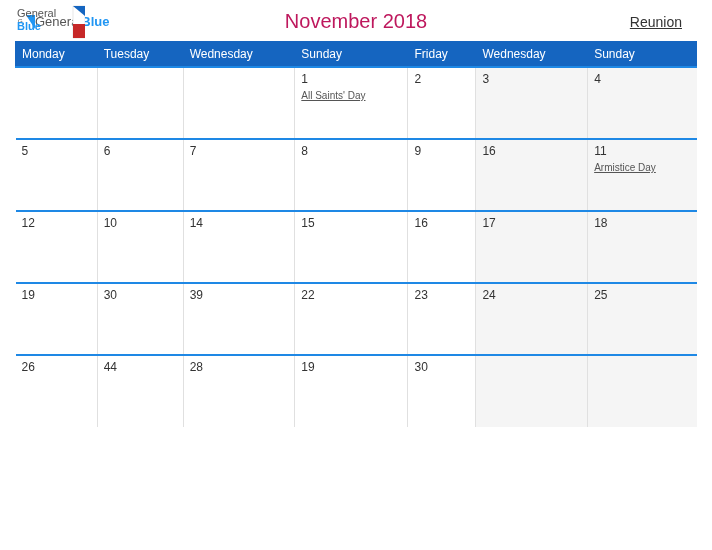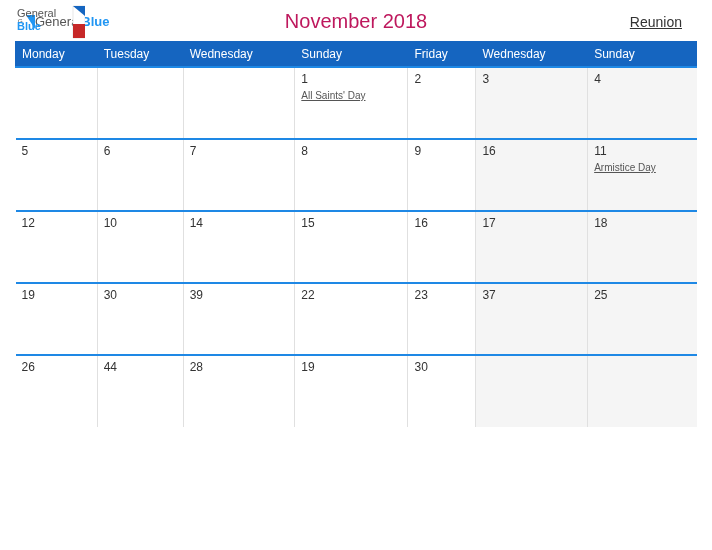--- a/index.html
+++ b/index.html
@@ -209,21 +209,21 @@
           <td>
             <span class="day-num">39</span>
           </td>
           <td>
             <span class="day-num">22</span>
           </td>
           <td>
             <span class="day-num">23</span>
           </td>
           <td class="weekend">
-            <span class="day-num">37</span>
+            <span class="day-num">24</span>
           </td>
           <td class="weekend">
             <span class="day-num">25</span>
           </td>
         </tr>
         <tr>
           <td>
             <span class="day-num">26</span>
           </td>
           <td>

